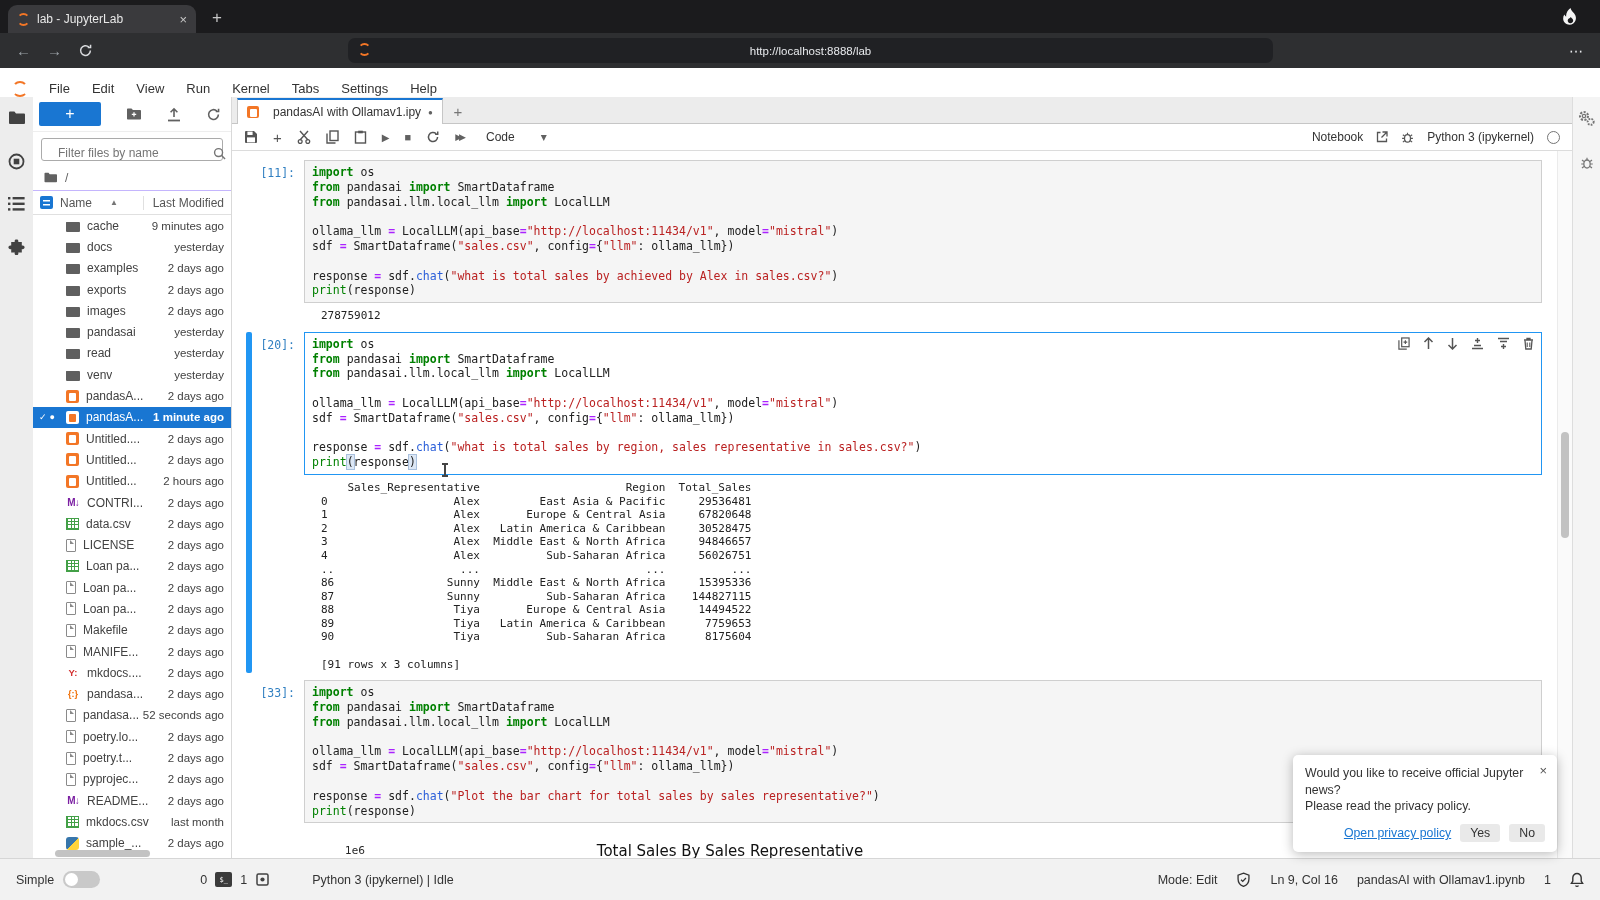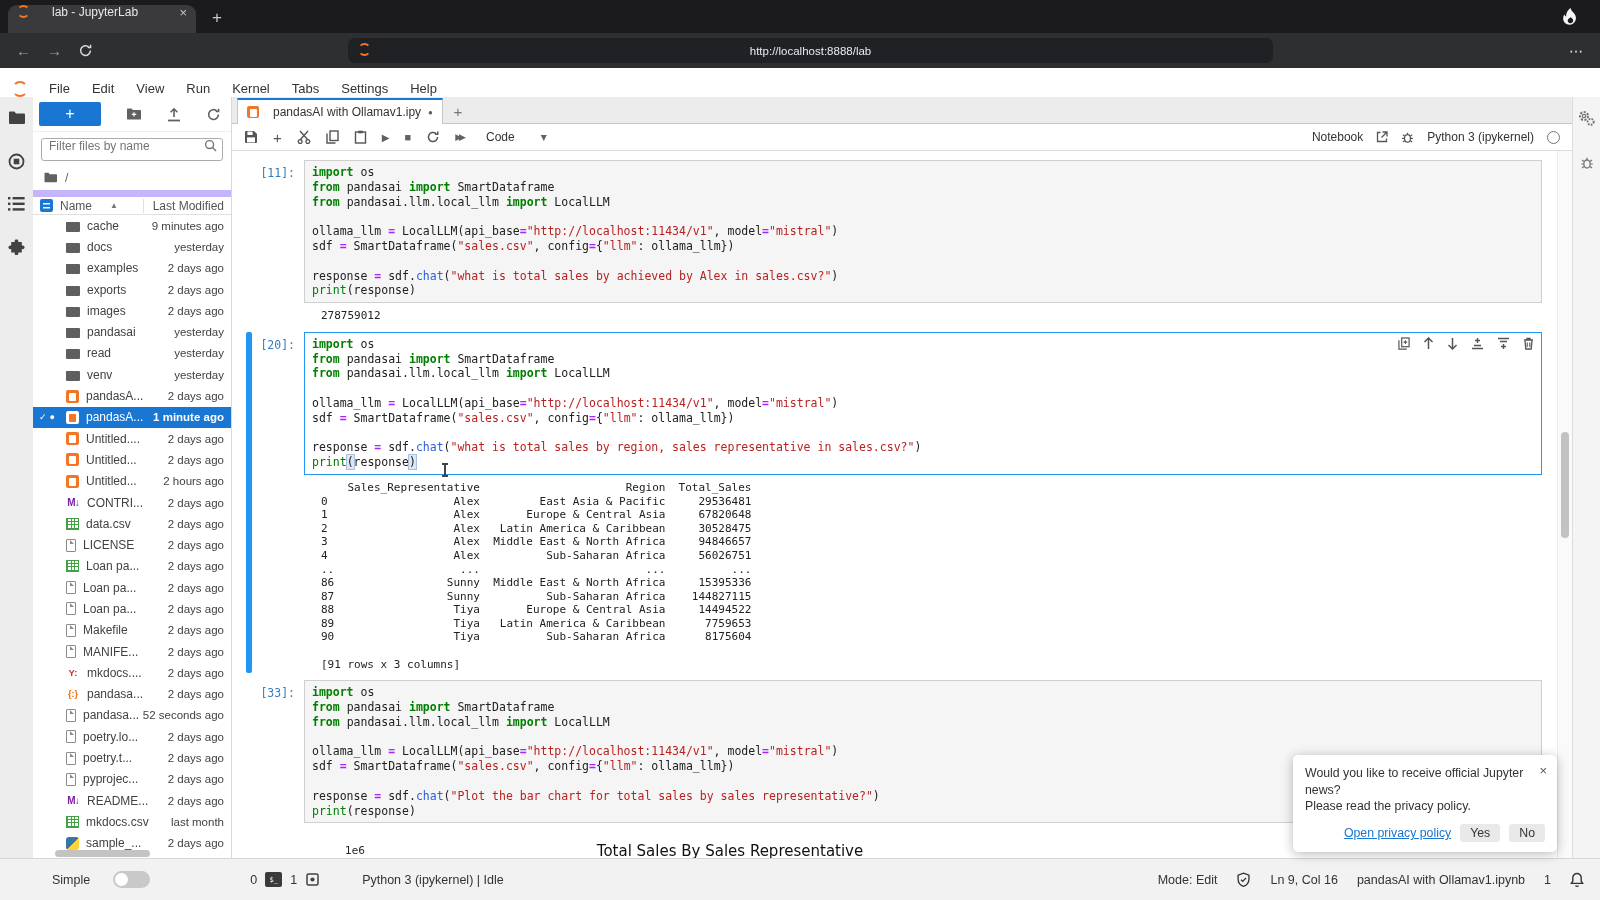--- a/index.html
+++ b/index.html
@@ -2,21 +2,21 @@
 <html><head>
 <meta charset="utf-8">
 <style>
   * { margin:0; padding:0; box-sizing:border-box; }
   html,body { width:1600px; height:900px; overflow:hidden; background:#e8e8e8;
     font-family:"Liberation Sans", sans-serif; }
 
   
   .tabstrip{height:33px;background:#1b1b1d;display:flex;align-items:flex-end;position:relative;}
   .btab{margin-left:8px;width:188px;height:28px;background:#3a3a3d;border-radius:9px 9px 0 0;
-    display:flex;align-items:flex-start;padding:0 9px;color:#e8e8e8;font-size:12px;gap:22px;}
+    display:flex;align-items:center;padding:0 9px;color:#e8e8e8;font-size:12px;gap:7px;}
   .btab .ttl{flex:1;white-space:nowrap;overflow:hidden;}
   .tclose{color:#c7c7c7;font-size:13px;}
   .newtab{color:#c7c7c7;font-size:17px;margin:0 0 5px 16px;}
   .flame{position:absolute;right:22px;top:8px;}
   .navbar{height:35px;background:#2e2f31;display:flex;align-items:center;position:relative;color:#9aa0a6;}
   .nav-arrow{font-size:15px;margin-left:16px;}
   .nav-reload{margin-left:16px;}
   .urlbar{position:absolute;left:348px;width:925px;top:5px;height:25px;background:#202124;
     border-radius:7px;display:flex;align-items:center;justify-content:center;color:#e8eaed;font-size:11.5px;}
   .urlbar .fav{position:absolute;left:10px;top:5px;}
@@ -37,25 +37,25 @@
   .activity{width:33px;background:#ededed;display:flex;flex-direction:column;align-items:center;
     padding-top:13px;gap:27px;color:#424242;}
   
   .filepanel{width:199px;background:#fff;border-right:1px solid #d9d9d9;display:flex;flex-direction:column;
     font-size:12px;color:#424242;position:relative;}
   .fp-toolbar{height:35px;display:flex;align-items:center;padding:0 10px 0 6px;justify-content:space-between;border-bottom:1px solid #eee;}
   .launcher-btn{width:62px;height:24px;background:#1976d2;color:#fff;border-radius:2px;display:flex;
     align-items:center;justify-content:center;font-size:16px;}
   .fp-icon{color:#616161;}
   .fp-filter{margin:6px 8px 4px;height:23px;border:1px solid #ababab;border-radius:3px;display:flex;
-    align-items:flex-start;padding:0 7px;}
+    align-items:flex-end;padding:0 16px;}
   .fp-filter input{border:none;outline:none;background:transparent;flex:1;font-size:12px;color:#616161;
     font-family:"Liberation Sans",sans-serif;}
   .fp-crumb{height:25px;display:flex;align-items:center;padding:0 11px;gap:7px;color:#616161;}
-  .fp-head{height:25px;display:flex;align-items:center;padding:0 7px;border-top:7px solid #c4b5fd;
+  .fp-head{height:25px;display:flex;align-items:center;padding:0 7px;border-top:1px solid #c4b5fd;
     border-bottom:1px solid #e0e0e0;color:#555;}
   .selall{width:13px;height:13px;background:#1976d2;border-radius:2px;margin-right:7px;
     background-image:linear-gradient(#fff,#fff),linear-gradient(#fff,#fff);
     background-size:7px 1.5px,7px 1.5px;background-position:3px 4px,3px 7.5px;background-repeat:no-repeat;}
   .sortcaret{font-size:8px;color:#757575;margin-left:18px;}
   .modhead{margin-left:auto;border-left:1px solid #e0e0e0;padding-left:9px;}
   .file-list{flex:1;overflow:hidden;}
   .frow{height:21.3px;display:flex;align-items:center;padding:0 7px 0 6px;}
   .frow .lead{width:27px;display:flex;align-items:center;gap:3px;font-size:9px;}
   .fi{width:14px;height:14px;margin-right:7px;position:relative;display:flex;align-items:center;justify-content:center;flex:none;}
@@ -130,21 +130,21 @@
   .mouse-ibeam::after{bottom:0;}
   .nb-scrollbar{position:absolute;right:0;top:54px;bottom:0;width:15px;background:#fafafa;border-left:1px solid #ebebeb;}
   .nb-thumb{position:absolute;left:3px;top:281px;width:8px;height:106px;background:#c2c2c2;border-radius:4px;}
 
   .right-rail{width:28px;background:#f4f4f4;border-left:1px solid #ddd;display:flex;flex-direction:column;
     align-items:center;padding-top:13px;gap:30px;color:#757575;}
 
   
   .statusbar{position:absolute;left:0;right:0;bottom:0;height:42px;background:#f2f2f2;border-top:1px solid #d6d6d6;
     display:flex;align-items:center;padding:0 16px;font-size:12.5px;color:#333;}
-  .sb-left{display:flex;align-items:center;gap:23px;margin-left:36px;}
+  .sb-left{display:flex;align-items:center;gap:9px;}
   .toggle{width:37px;height:17px;border-radius:9px;background:#c9c9c9;position:relative;}
   .toggle::before{content:"";position:absolute;left:2px;top:2px;width:13px;height:13px;border-radius:50%;background:#fff;}
   .sb-counts{display:flex;align-items:center;gap:8px;margin-left:100px;}
   .termico{width:17px;height:15px;background:#3b3b3b;border-radius:2px;color:#fff;font-size:7px;
     display:flex;align-items:center;justify-content:center;font-family:"DejaVu Sans Mono",monospace;}
   .sb-kernel{margin-left:42px;}
   .sb-right{margin-left:auto;display:flex;align-items:center;gap:19px;}
 
   
   .popup{position:absolute;right:43px;bottom:48px;width:264px;background:#fff;border-radius:5px;

